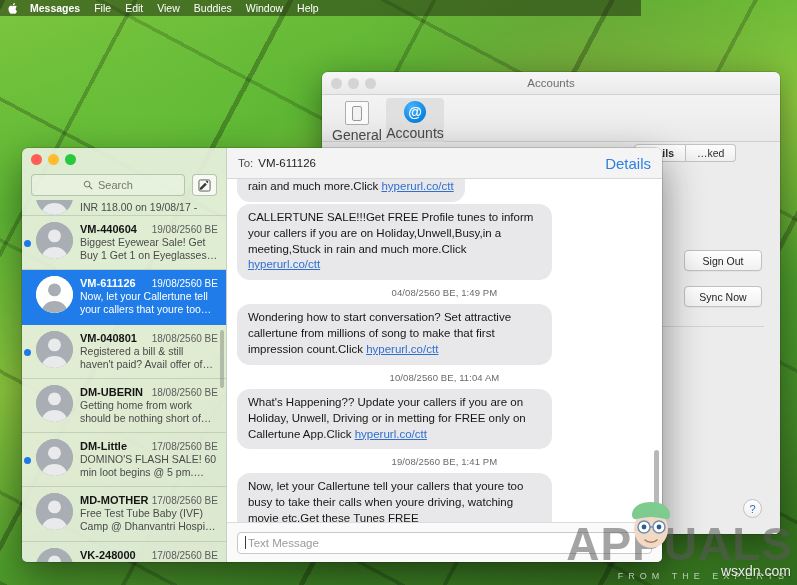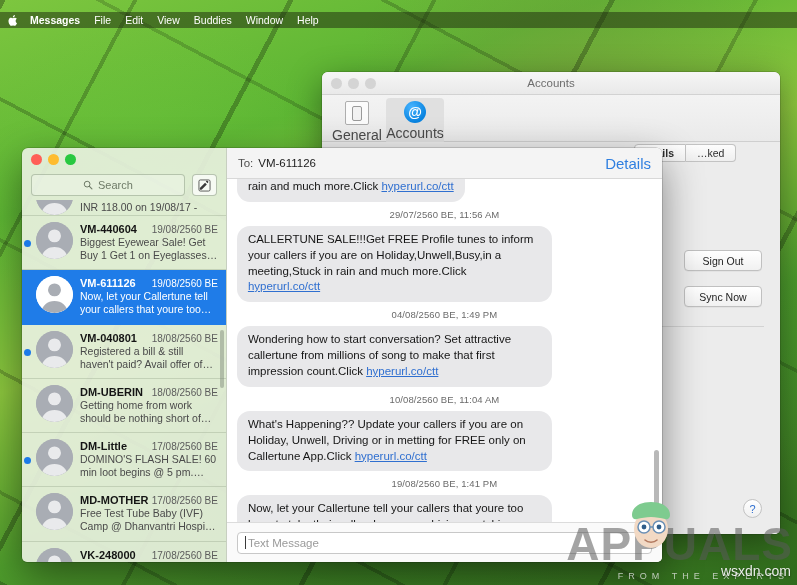--- a/index.html
+++ b/index.html
@@ -36,22 +36,22 @@
       radial-gradient(ellipse 40% 55% at 72% 18%, rgba(120,150,60,0.55), rgba(0,0,0,0) 70%),
       radial-gradient(ellipse 35% 40% at 18% 30%, rgba(110,200,60,0.45), rgba(0,0,0,0) 70%),
       radial-gradient(ellipse 50% 45% at 45% 78%, rgba(40,110,30,0.55), rgba(0,0,0,0) 75%),
       radial-gradient(ellipse 30% 35% at 90% 60%, rgba(70,150,45,0.50), rgba(0,0,0,0) 70%),
       linear-gradient(160deg, #7dc63f 0%, #5cb533 25%, #8cc63e 45%, #4e9c2c 65%, #3f7f24 85%, #2f6b1c 100%);
     background-color: #5aa832;
   }
 
   
   #menubar {
-    position: absolute; top: 12px; left: 0;
-    width: 797px; height: 16px;
+    position: absolute; top: 0; left: 0;
+    width: 641px; height: 16px;
     background: rgba(30,45,15,0.52);
     display: flex; align-items: center;
     padding-left: 8px;
     box-sizing: border-box;
     color: #ffffff;
     font-size: 10.5px;
     z-index: 50;
   }
   #menubar .apple { margin-right: 11px; display:flex; align-items:center; }
   #menubar .mitem { margin-right: 14px; white-space: nowrap; }
@@ -621,21 +621,20 @@
       </div>
 
       <div id="thread">
 
         <div class="bubble-row">
           <div class="bubble clipped-top">
             <span>rain and much more.Click </span><a href="#">hyperurl.co/ctt</a>
           </div>
         </div>
 
-        <div class="stamp">29/07/2560 BE, 11:56 AM</div>
 
         <div class="bubble-row">
           <div class="bubble">
             <span>CALLERTUNE SALE!!!Get FREE Profile tunes to inform your callers if you are on Holiday,Unwell,Busy,in a meeting,Stuck in rain and much more.Click </span><a href="#">hyperurl.co/ctt</a>
           </div>
         </div>
 
         <div class="stamp">04/08/2560 BE, 1:49 PM</div>
 
         <div class="bubble-row">

